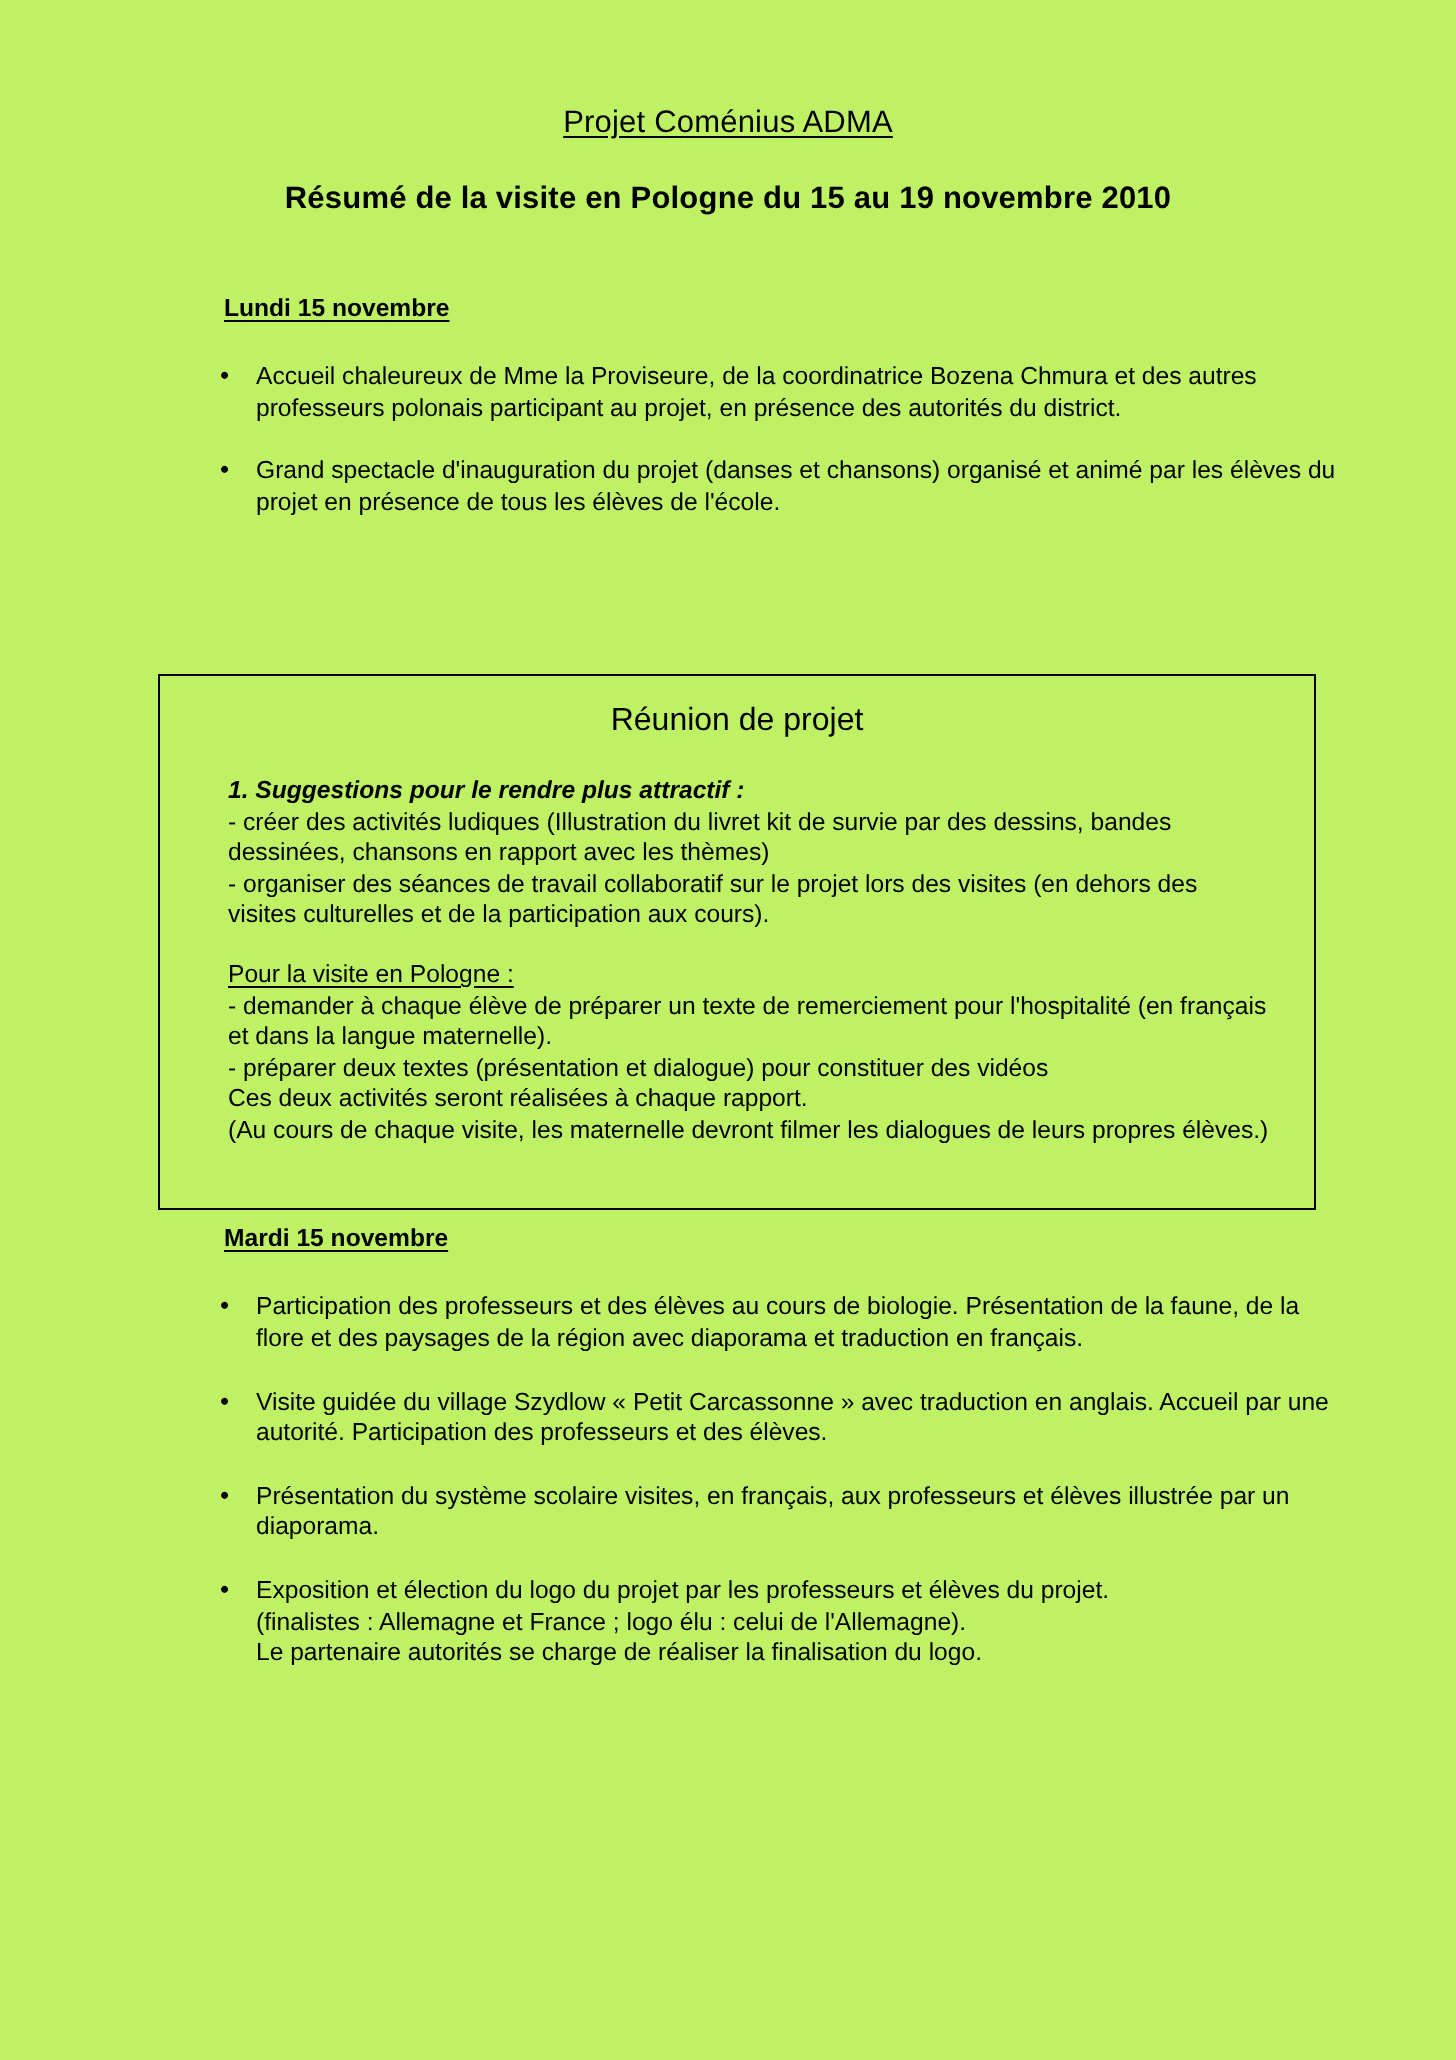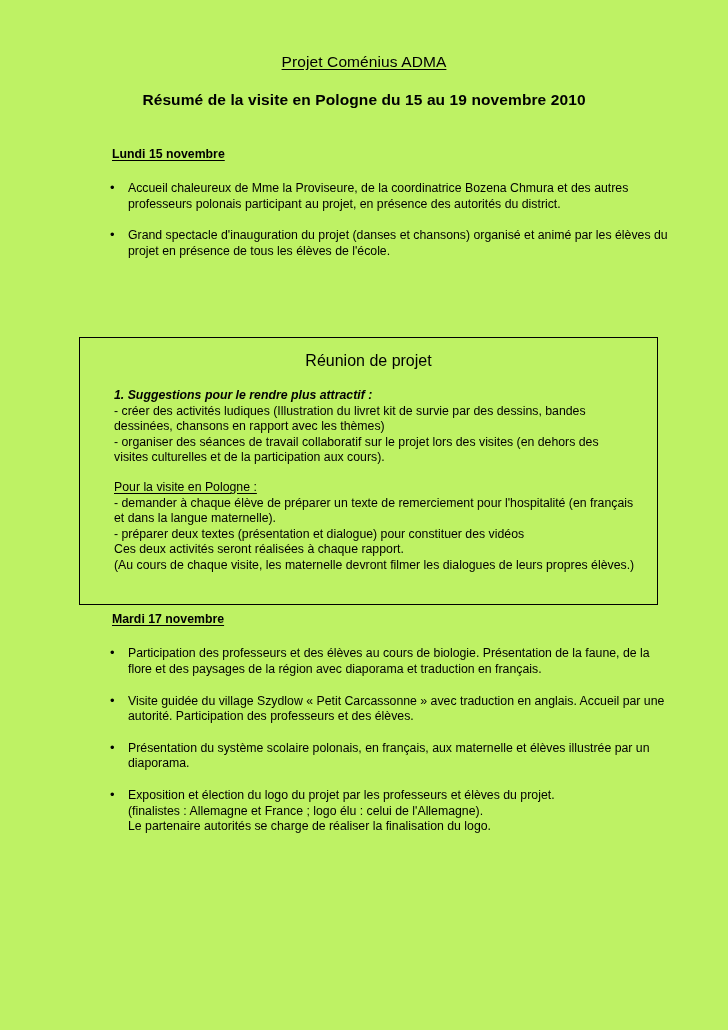--- a/index.html
+++ b/index.html
@@ -156,24 +156,24 @@
       <div class="box-line">Ces deux activités seront réalisées à chaque rapport.</div>
       <div class="box-line">(Au cours de chaque visite, les maternelle devront filmer les dialogues de leurs propres élèves.)</div>
     </div>
 
     <div class="box-gap"></div>
 
   </div>
 
   <div style="height:353px"></div>
 
-  <div class="day-heading">Mardi 17 novembre</div>
+  <div class="day-heading">Mardi 15 novembre</div>
 
   <ul class="bullets">
     <li class="sec-gap-first">Participation des professeurs et des élèves au cours de biologie. Présentation de la faune, de la flore et des paysages de la région avec diaporama et traduction en français.</li>
     <li>Visite guidée du village Szydlow « Petit Carcassonne » avec traduction en anglais. Accueil par une autorité. Participation des professeurs et des élèves.</li>
-    <li>Présentation du système scolaire polonais, en français, aux maternelle et élèves illustrée par un diaporama.</li>
+    <li>Présentation du système scolaire visites, en français, aux professeurs et élèves illustrée par un diaporama.</li>
     <li style="white-space: pre-line;">Exposition et élection du logo du projet par les professeurs et élèves du projet.
 (finalistes : Allemagne et France ; logo élu : celui de l'Allemagne).
 Le partenaire autorités se charge de réaliser la finalisation du logo.</li>
   </ul>
 
 </div>
 
 </body></html>

